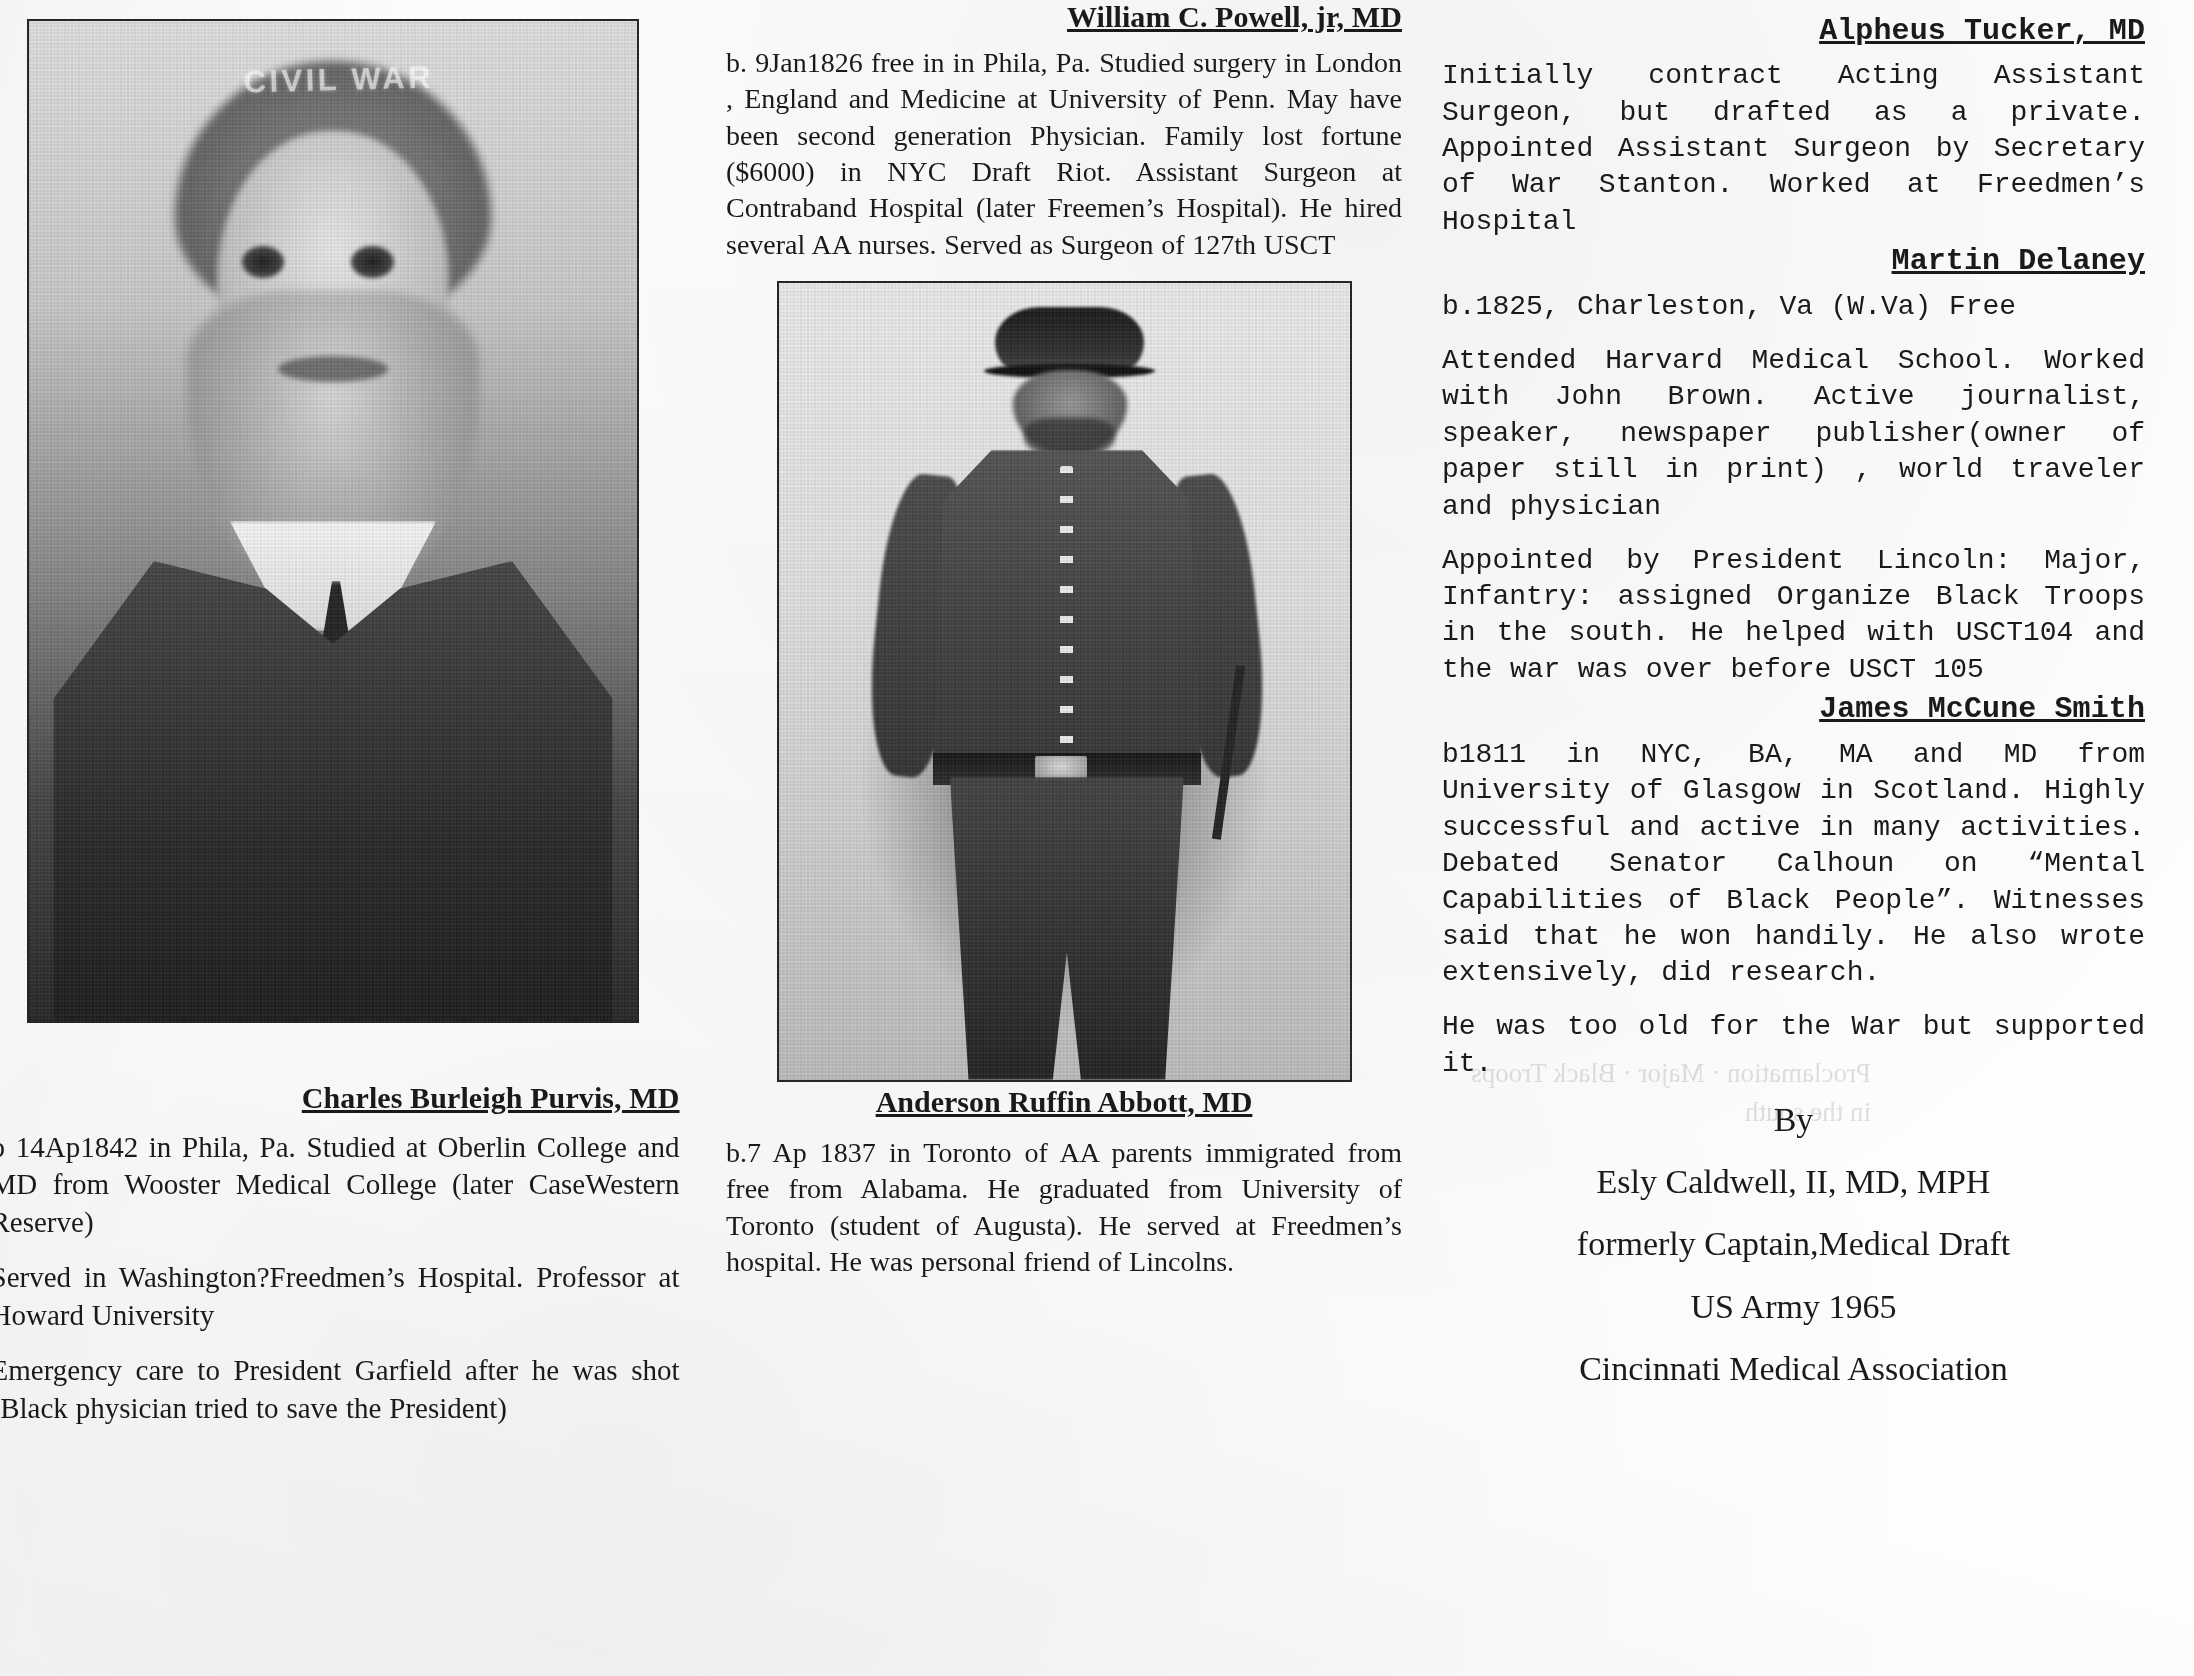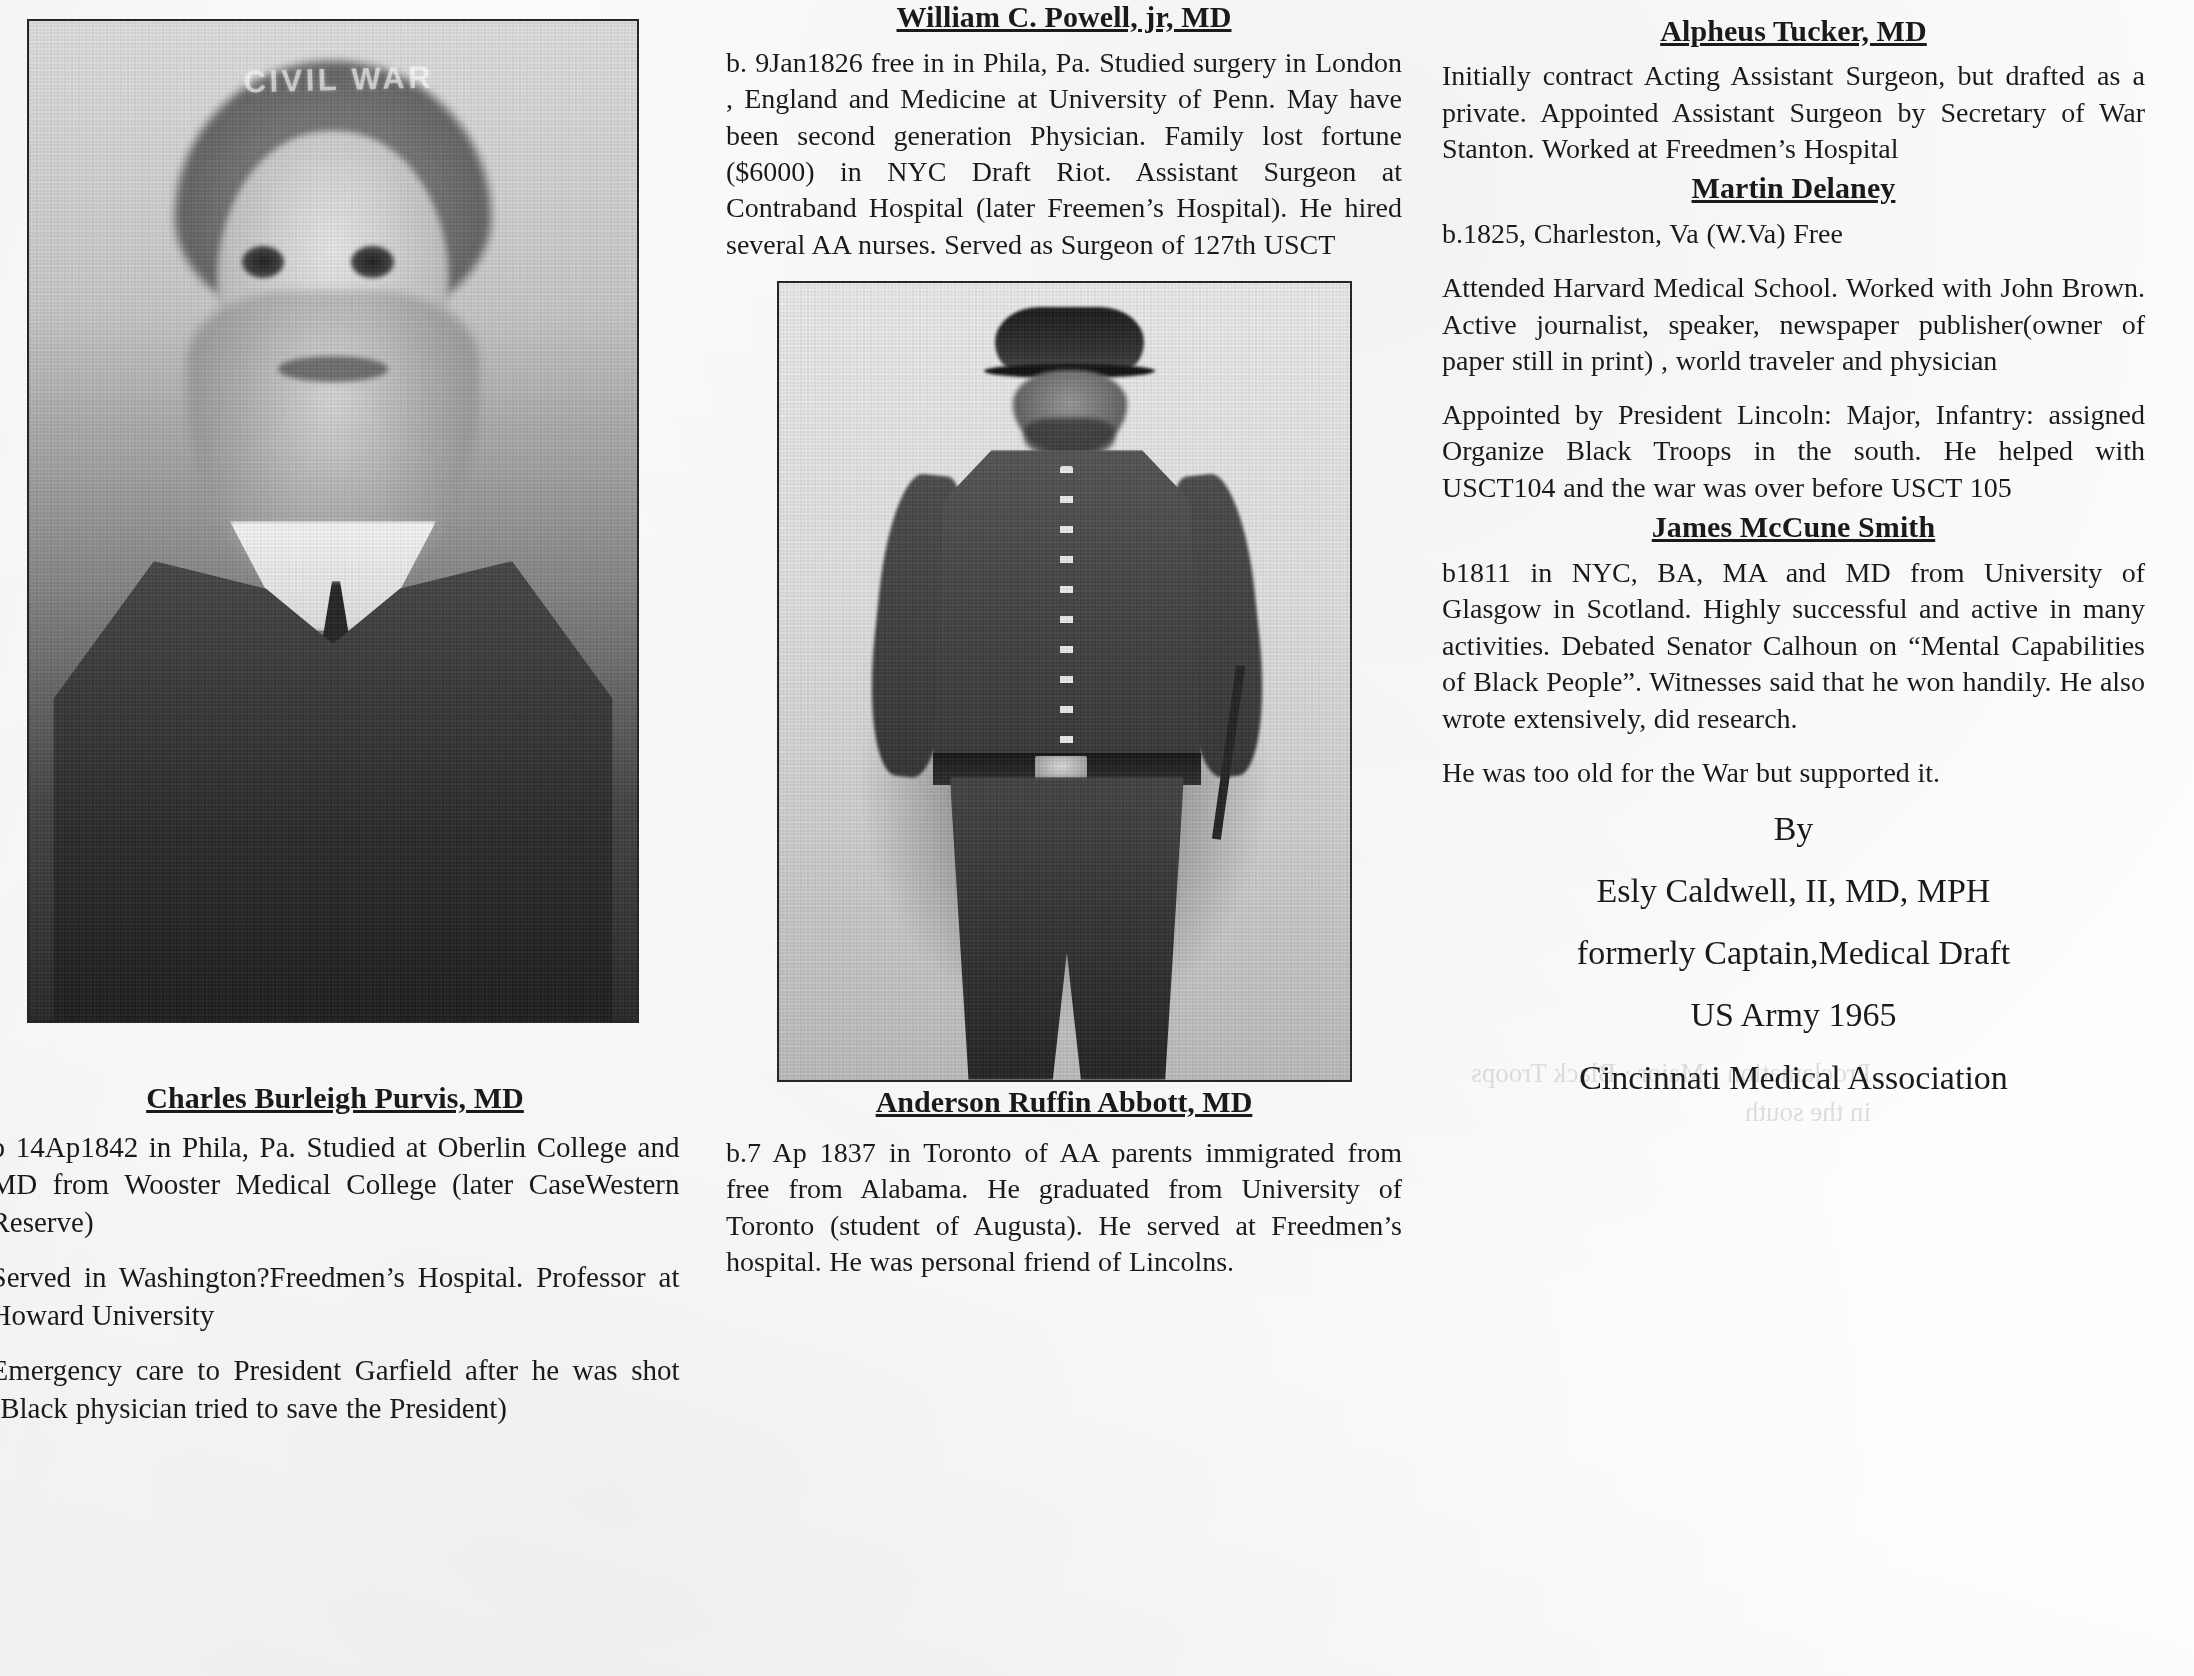--- a/index.html
+++ b/index.html
@@ -31,21 +31,21 @@
     top: 0;
     height: 1677px;
   }
   .col-left  { left: 0px;    width: 696px; }
   .col-mid   { left: 726px; width: 676px; }
   .col-right { left: 1442px; width: 703px; }
 
   h2.name {
     font-size: 30px;
     font-weight: bold;
-    text-align: center;
+    text-align: right;
     text-decoration: underline;
     margin: 0 0 10.8px 0;
     letter-spacing: 0.1px;
   }
   p.body {
     font-size: 28px;
     line-height: 1.30;
     text-align: justify;
     margin: 0 0 17.6px 0;
     word-spacing: 0.7px;
@@ -228,21 +228,21 @@
   .left-text h2.name { margin-bottom: 13.5px; }
   .left-text p.body { font-size: 29px; line-height: 1.30; }
 
   
   .mid-head { margin-top: 24px; }
   .mid-photo-wrap { margin: 16px 0 0 0; }
   .mid-caption { margin-top: 3px; }
   .mid-lower { margin-top: 16px; }
 
   
-  .right-block { margin-bottom: 4px; }
+  .right-block { margin-bottom: 4px; font-family: Liberation Mono, monospace; }
   .byline {
     text-align: center;
     font-size: 34px;
     line-height: 1.55;
     margin-top: 12px;
   }
   .byline div { margin-bottom: 9.5px; }
 
   
   .ghost {

